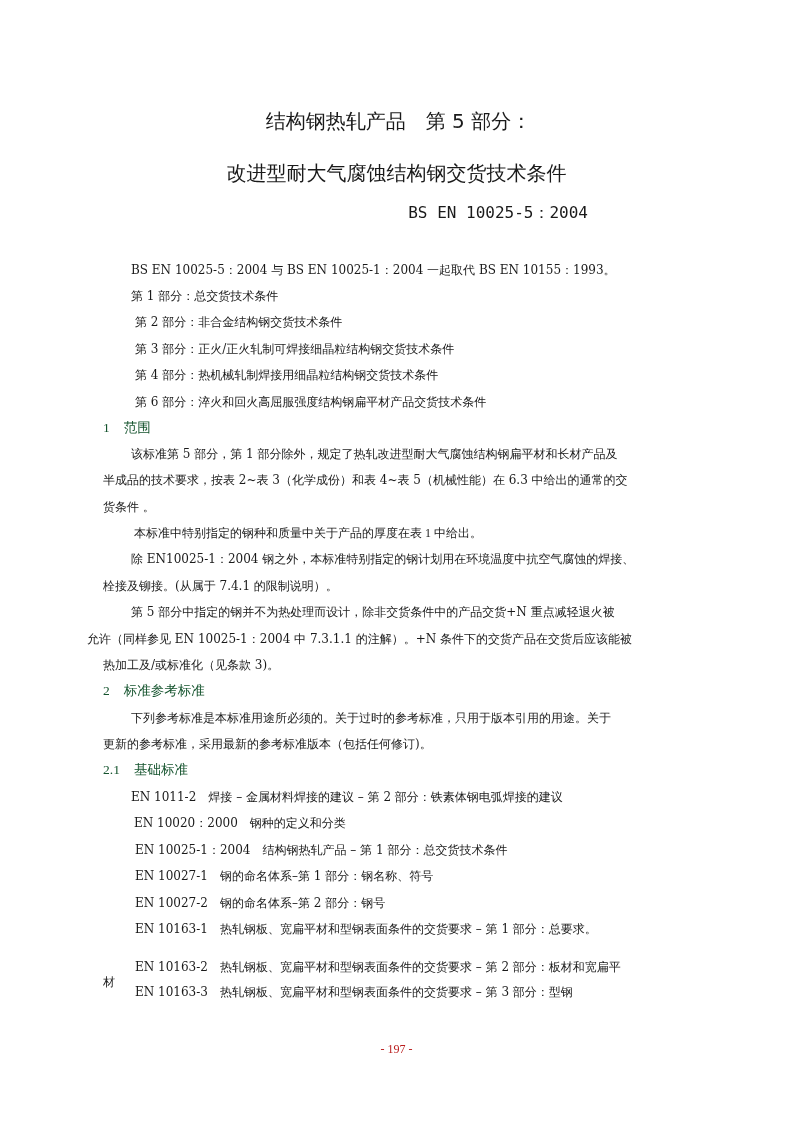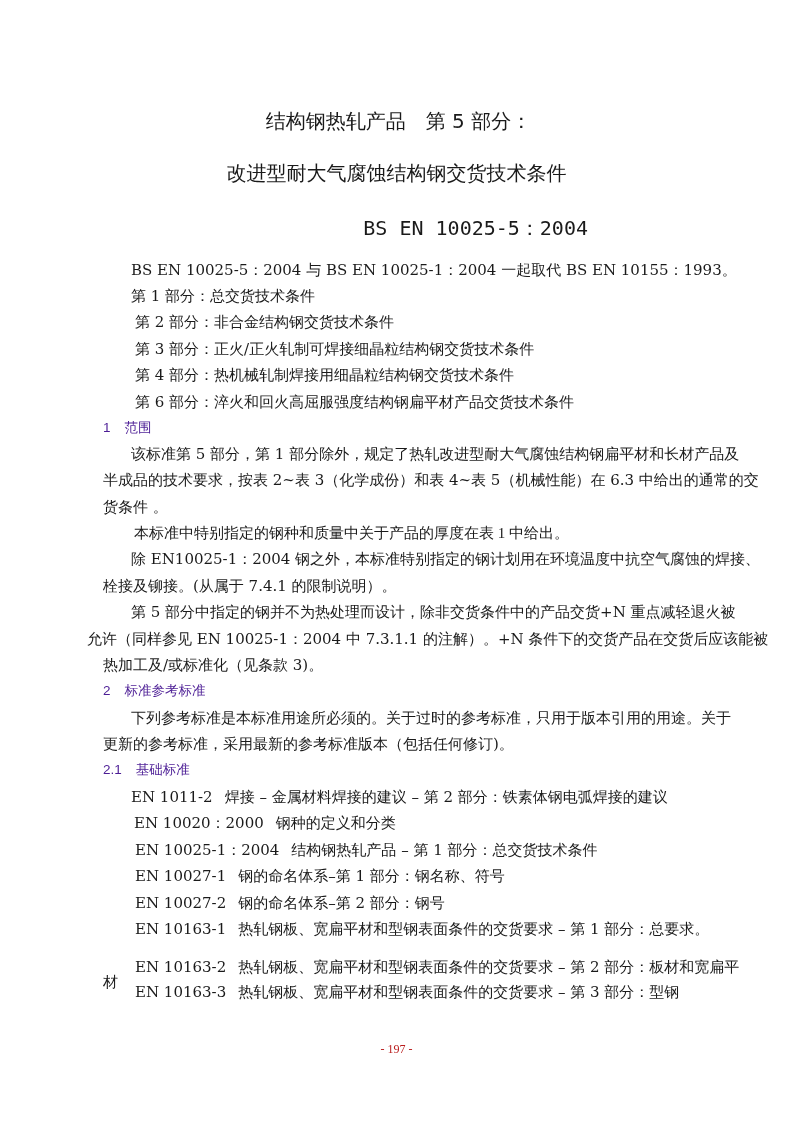--- a/index.html
+++ b/index.html
@@ -29,39 +29,39 @@
       font-family: "DejaVu Sans", "Liberation Sans", sans-serif;
       font-size: 20px;
       color: #1a1a1a;
       white-space: nowrap;
     }
     .title1 { top: 108px; left: 0; padding-left: 2px; }
     .title2 { top: 160px; }
     .std-code {
       position: absolute;
       right: 104px;
-      top: 215px;
+      top: 203px;
       font-family: "DejaVu Sans Mono", "Liberation Mono", monospace;
-      font-size: 20px;
+      font-size: 16px;
       color: #1a1a1a;
       white-space: nowrap;
     }
     .line {
       position: absolute;
       font-family: "DejaVu Serif", "Liberation Serif", serif;
-      font-size: 15px;
+      font-size: 12px;
       color: #1a1a1a;
       white-space: nowrap;
       line-height: 18px;
     }
     .heading {
       position: absolute;
-      font-family: Liberation Sans, sans-serif;
+      font-family: Liberation Serif, serif;
       font-size: 13.5px;
-      color: #4c1d95;
+      color: #14532d;
       white-space: nowrap;
       line-height: 18px;
     }
     .heading .num { display: inline-block; margin-right: 14px; }
     .ref .code { display: inline-block; margin-right: 12px; }
     .page-number {
       position: absolute;
       top: 1042px;
       left: 0;
       width: 793px;

